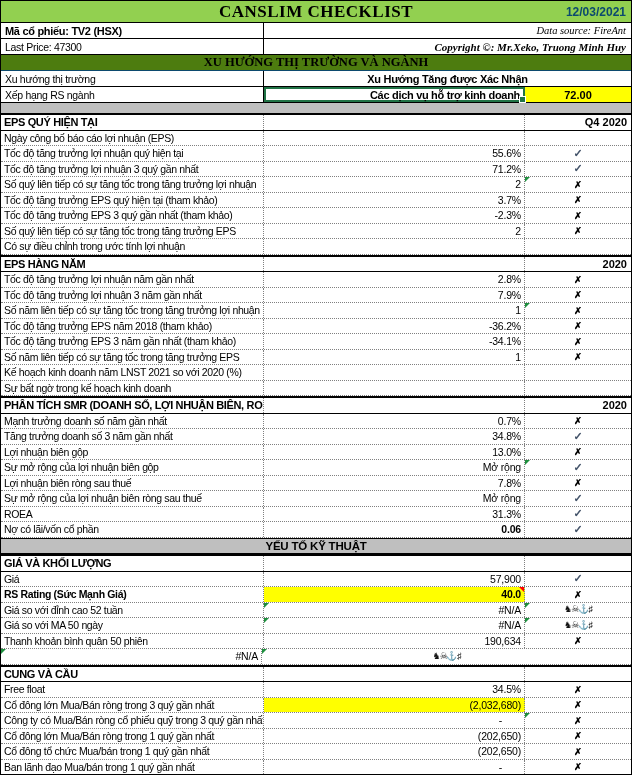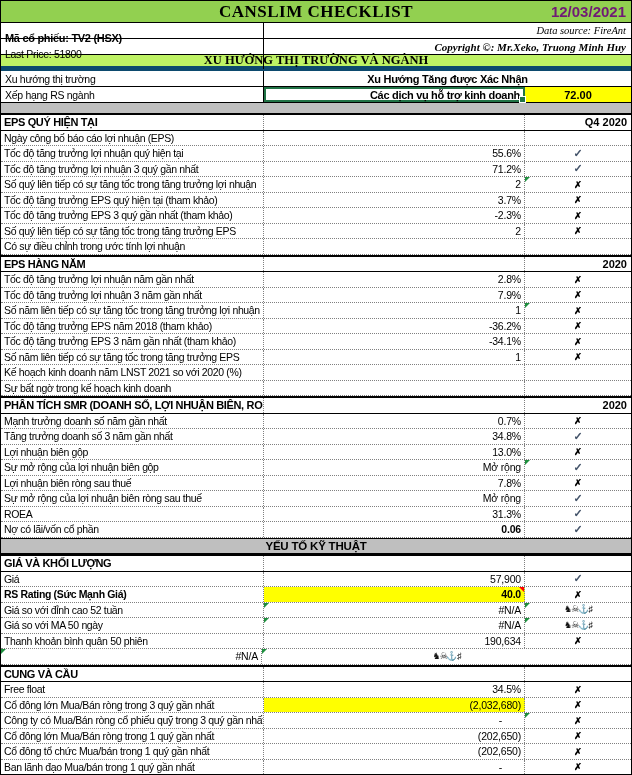--- a/index.html
+++ b/index.html
@@ -4,29 +4,29 @@
 <style>
   html,body{margin:0;padding:0;background:#fff;}
   .sheet{
     position:relative;width:632px;height:775px;box-sizing:border-box;
     border:1px solid #000;background:#fff;
     font-family:"Liberation Sans",sans-serif;color:#000;overflow:hidden;
   }
   
   .titlerow{height:22px;background:#92D050;display:flex;align-items:center;position:relative;border-bottom:1px solid #000;box-sizing:border-box;}
   .titlerow .t{flex:1;text-align:center;font-family:"Liberation Serif",serif;font-weight:bold;font-size:17px;letter-spacing:.5px;}
-  .titlerow .d{position:absolute;right:5px;top:0;line-height:22px;color:#701a75;font-weight:bold;font-size:15px;}
+  .titlerow .d{position:absolute;right:5px;top:0;line-height:22px;color:#0c4a6e;font-weight:bold;font-size:12px;}
   .toprow{height:16px;display:flex;border-bottom:1px solid #000;box-sizing:border-box;}
-  .toprow .lc{width:263px;box-sizing:border-box;border-right:1px solid #000;padding:15px 4px;display:flex;align-items:center;white-space:nowrap;overflow:hidden;}
+  .toprow .lc{width:263px;box-sizing:border-box;border-right:1px solid #000;padding:0 4px;display:flex;align-items:center;white-space:nowrap;overflow:hidden;}
   .toprow .rc{flex:1;display:flex;align-items:center;justify-content:flex-end;padding:0 5px;white-space:nowrap;overflow:hidden;}
   .b{font-weight:bold;font-size:11px;letter-spacing:-.3px;}
   .n{font-size:10.5px;letter-spacing:-.3px;}
   .src{font-family:"Liberation Serif",serif;font-style:italic;font-size:10.5px;}
   .cpy{font-family:"Liberation Serif",serif;font-style:italic;font-weight:bold;font-size:11px;}
-  .band1{height:16px;background:#bef264;border-bottom:5px solid #0c4a6e;box-sizing:border-box;display:flex;align-items:center;justify-content:center;
+  .band1{height:16px;background:#4d7c0f;border-bottom:1px solid #0c4a6e;box-sizing:border-box;display:flex;align-items:center;justify-content:center;
          font-family:"Liberation Serif",serif;font-weight:bold;font-size:12.5px;}
   .trendrow{height:16px;display:flex;border-bottom:1px solid #000;box-sizing:border-box;}
   .trendrow .lc{width:263px;box-sizing:border-box;border-right:1px solid #000;padding:0 4px;display:flex;align-items:center;}
   .trendrow .rc{flex:1;display:flex;align-items:center;justify-content:center;font-weight:bold;font-size:11px;letter-spacing:-.3px;}
   .rsrow{height:15px;display:flex;box-sizing:border-box;position:relative;}
   .rsrow .lc{width:263px;box-sizing:border-box;border-right:1px solid #000;padding:0 4px;display:flex;align-items:center;}
   .rsrow .mc{width:261px;box-sizing:border-box;border:2px solid #217346;display:flex;align-items:center;justify-content:flex-end;
              padding:0 3px;font-weight:bold;font-size:11px;letter-spacing:-.3px;position:relative;}
   .rsrow .yc{flex:1;background:#FFFF00;display:flex;align-items:center;justify-content:center;font-weight:bold;font-size:11px;}
   .handle{position:absolute;right:-3px;bottom:-3px;width:5px;height:5px;background:#217346;border:1px solid #fff;}
@@ -64,21 +64,21 @@
     <div class="t">CANSLIM CHECKLIST</div>
     <div class="d">12/03/2021</div>
   </div>
 
   <div class="toprow">
     <div class="lc b">Mã cổ phiếu: TV2 (HSX)</div>
     <div class="rc src">Data source: FireAnt</div>
   </div>
 
   <div class="toprow">
-    <div class="lc n">Last Price: 51800</div>
+    <div class="lc n">Last Price: 47300</div>
     <div class="rc cpy">Copyright ©: Mr.Xeko, Truong Minh Huy</div>
   </div>
 
   <div class="band1">XU HƯỚNG THỊ TRƯỜNG VÀ NGÀNH</div>
 
   <div class="trendrow">
     <div class="lc n">Xu hướng thị trường</div>
     <div class="rc">Xu Hướng Tăng được Xác Nhận</div>
   </div>
 

